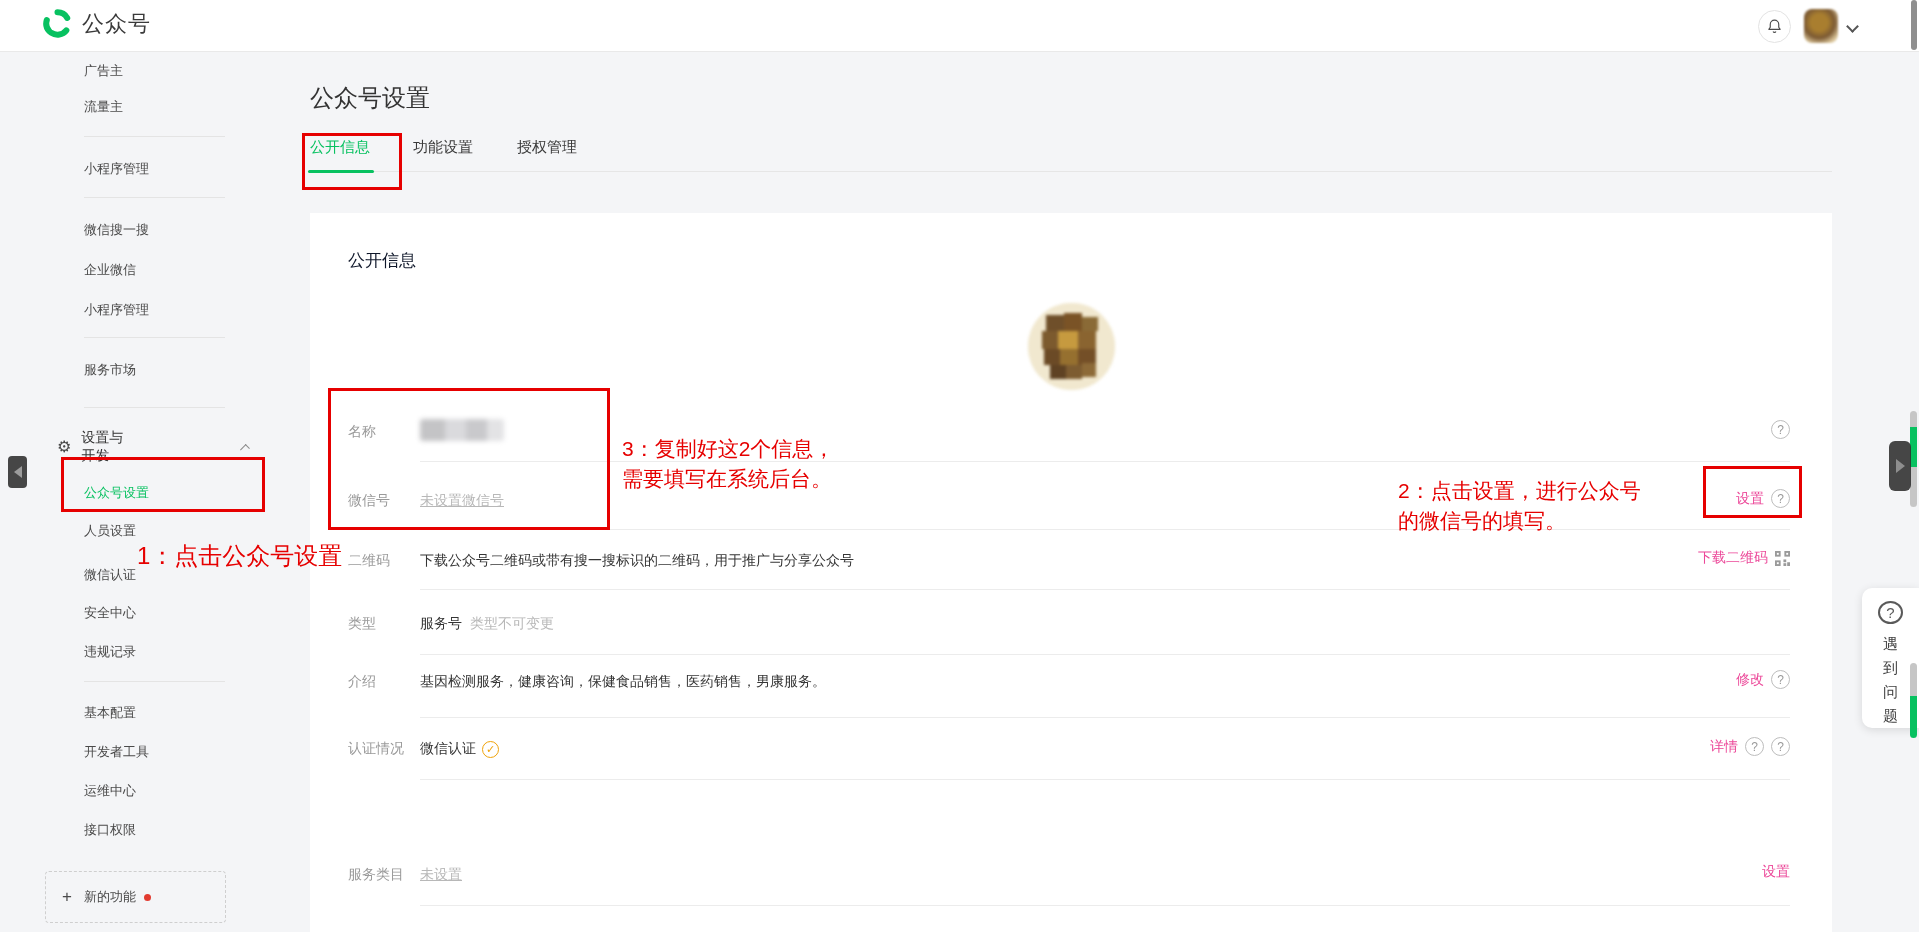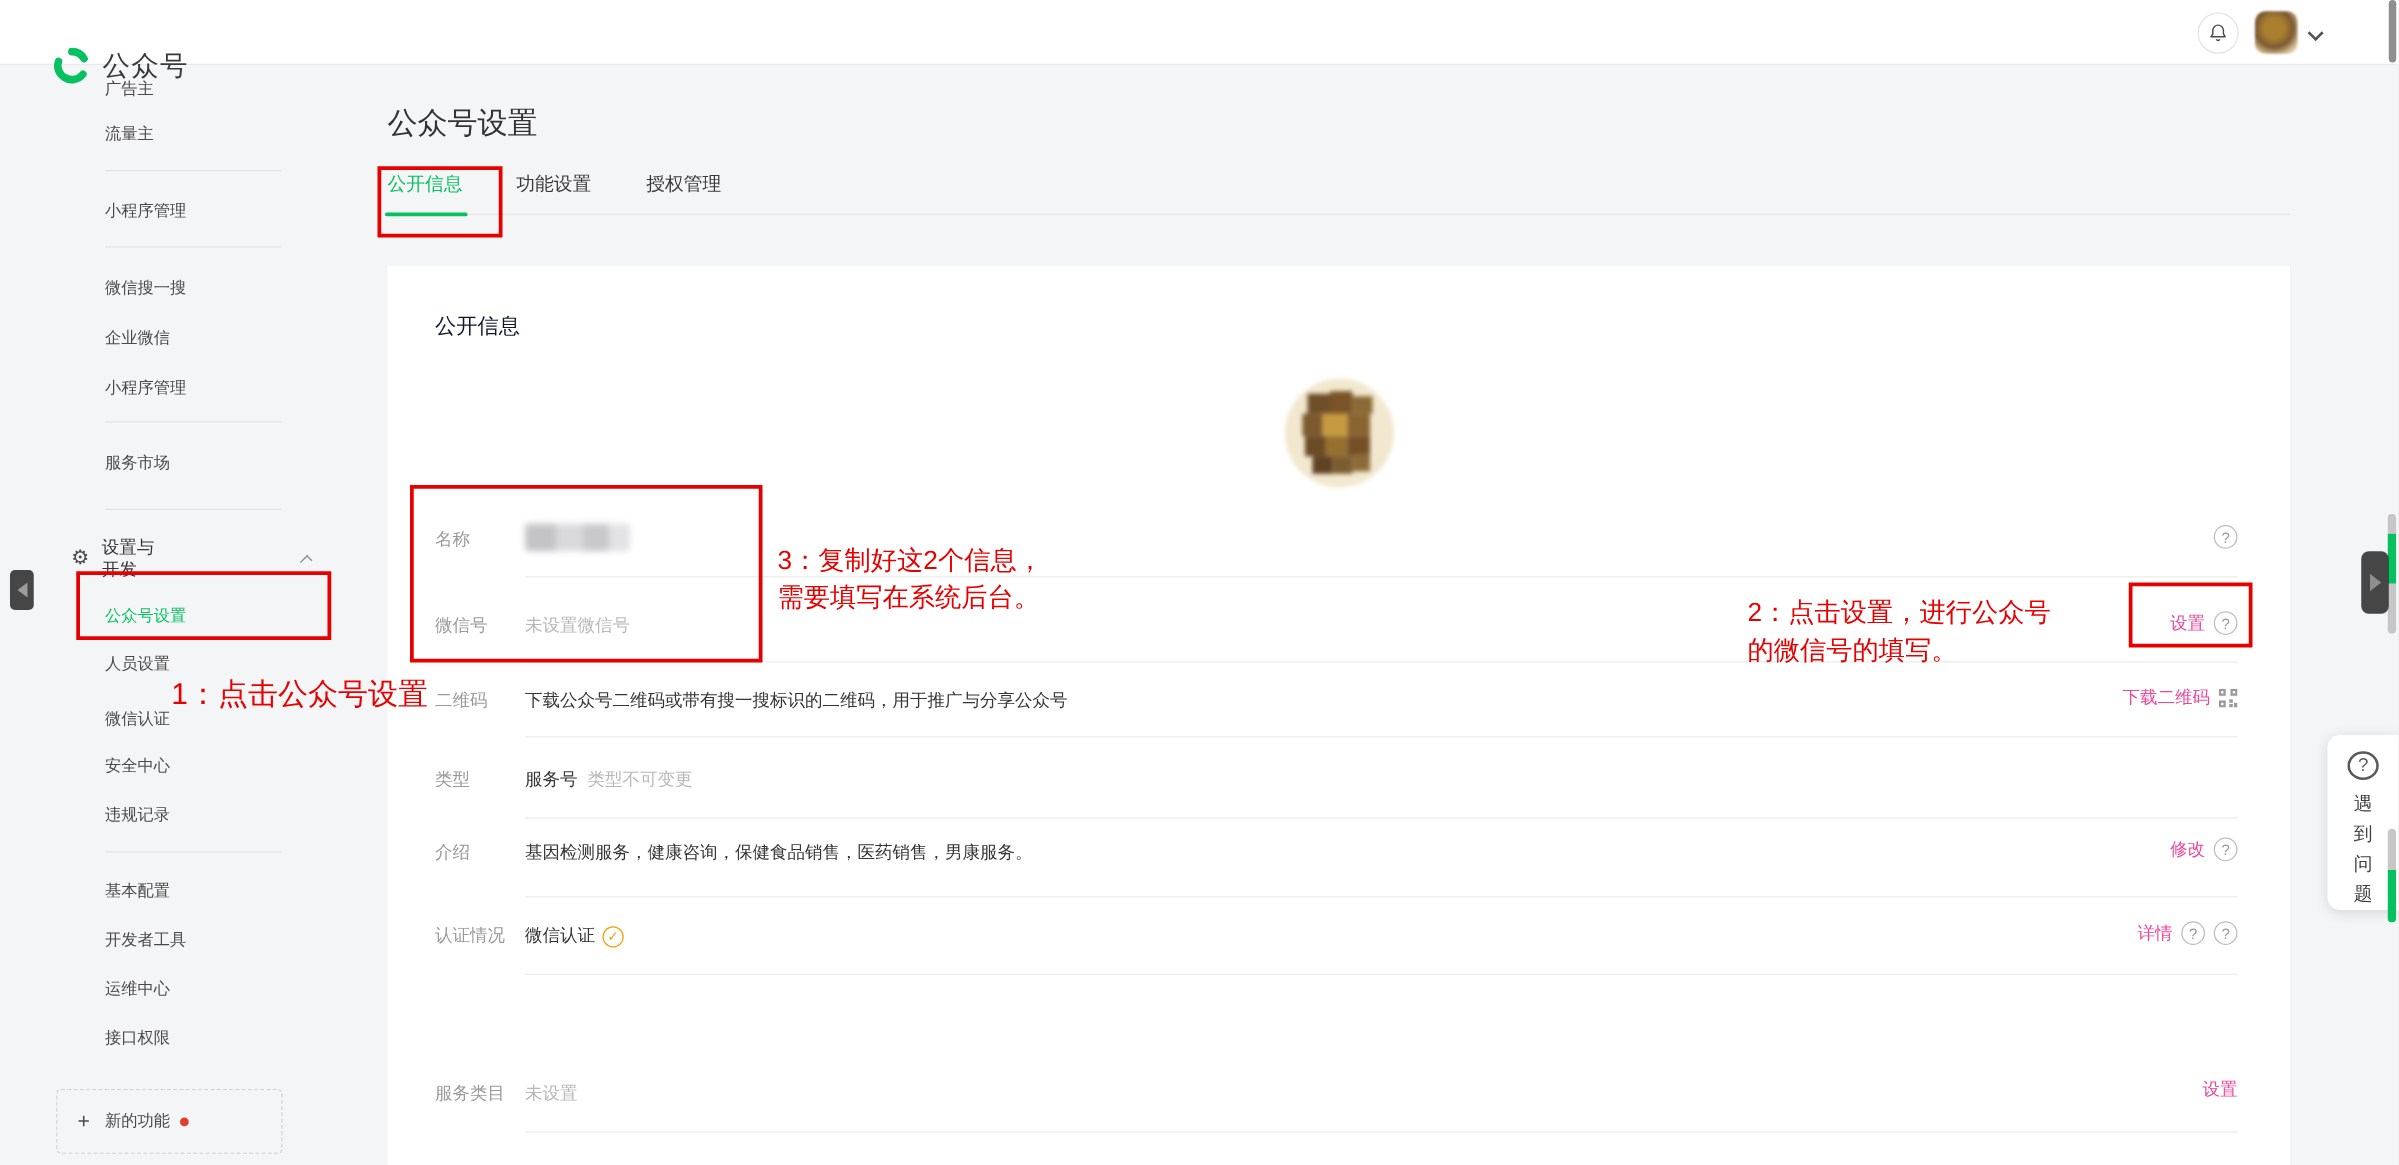--- a/index.html
+++ b/index.html
@@ -2,21 +2,21 @@
 <html><head>
 <meta charset="utf-8">
 <style>
   * { margin:0; padding:0; box-sizing:border-box; }
   html,body { background:#e9e9e9; }
   body { font-family:"Liberation Sans","DejaVu Sans",sans-serif; }
   .stage { position:relative; width:1919px; height:932px; background:#f4f5f7; overflow:hidden; }
 
   
   .header { position:absolute; left:0; top:0; width:1919px; height:52px; background:#fff; border-bottom:1px solid #e9e9e9; z-index:20; }
-  .logo-wrap { position:absolute; left:42px; top:8px; display:flex; align-items:center; gap:9px;margin-top:29px; }
+  .logo-wrap { position:absolute; left:42px; top:8px; display:flex; align-items:center; gap:9px; }
   .logo-text { font-size:22px; color:#3a3a3a; letter-spacing:1px; }
   .bell-btn { position:absolute; left:1758px; top:10px; width:33px; height:33px; border:1px solid #e3e3e3; border-radius:50%; display:flex; align-items:center; justify-content:center; background:#fff; }
   .hdr-avatar { position:absolute; left:1804px; top:9px; width:34px; height:34px; border-radius:8px;
     background:radial-gradient(circle at 45% 40%, #a97e2f 0 30%, #7c5a33 55%, #d9c49a 80%, #f3ead2 100%); filter:blur(1px); }
   .hdr-caret { position:absolute; left:1848px; top:22px; width:9px; height:9px; border-right:2px solid #555; border-bottom:2px solid #555; transform:rotate(45deg); }
   .top-scroll { position:absolute; left:1911px; top:0; width:6px; height:50px; background:#8f8f8f; border-radius:3px; z-index:25; }
 
   
   .sidebar { position:absolute; left:0; top:52px; width:250px; height:880px; }
   .snav { position:absolute; left:84px; font-size:13px; color:#4a4a4a; cursor:pointer; white-space:nowrap; }
@@ -39,21 +39,21 @@
 
   .card { position:absolute; left:310px; top:213px; width:1522px; height:719px; background:#fff; z-index:2; }
   .section-title { position:absolute; left:38px; top:36px; font-size:17px; color:#0f172a; }
   .big-avatar { position:absolute; left:718px; top:90px; width:87px; height:87px; border-radius:50%; overflow:hidden; filter:blur(1.5px); background:#efe5c8; }
   .big-avatar svg { display:block; }
 
   .row { position:absolute; left:38px; right:42px; }
   .fdivider { position:absolute; left:72px; right:0; bottom:0; height:1px; background:#ececec; }
   .flabel { position:absolute; left:0; top:0; font-size:14px; color:#9a9a9a; }
   .fvalue { position:absolute; left:72px; top:0; font-size:14px; color:#353535; white-space:nowrap; display:flex; align-items:center; }
-  .muted { color:#b8b8b8; }
+  .muted { color:#b8b8b8;text-decoration:underline; }
   .vnote { color:#b8b8b8; margin-left:8px; }
   .factions { position:absolute; right:0; top:-3px; display:flex; align-items:center; gap:7px; }
   .flink { font-size:14px; color:#ec4899; cursor:pointer; white-space:nowrap; }
   .qicon { width:19px; height:19px; border:1.5px solid #bdbdbd; border-radius:50%; color:#9a9a9a; font-size:12px; display:flex; align-items:center; justify-content:center; cursor:pointer; background:#fff; }
   .qicon::before { content:"?"; }
   .name-blur { width:84px; height:22px; margin-top:-4px; border-radius:3px; filter:blur(2.5px);
     background:linear-gradient(90deg,#c4c4c6 0 30%,#dadadd 30% 55%,#c9c9cc 55% 80%,#e3e3e5 80%); }
   .vbadge { width:17px; height:17px; border:1.8px solid #f0a30a; border-radius:50%; margin-left:6px; color:#f0a30a; font-size:11px; display:flex; align-items:center; justify-content:center; }
   .vbadge::before { content:"\2713"; }
 

